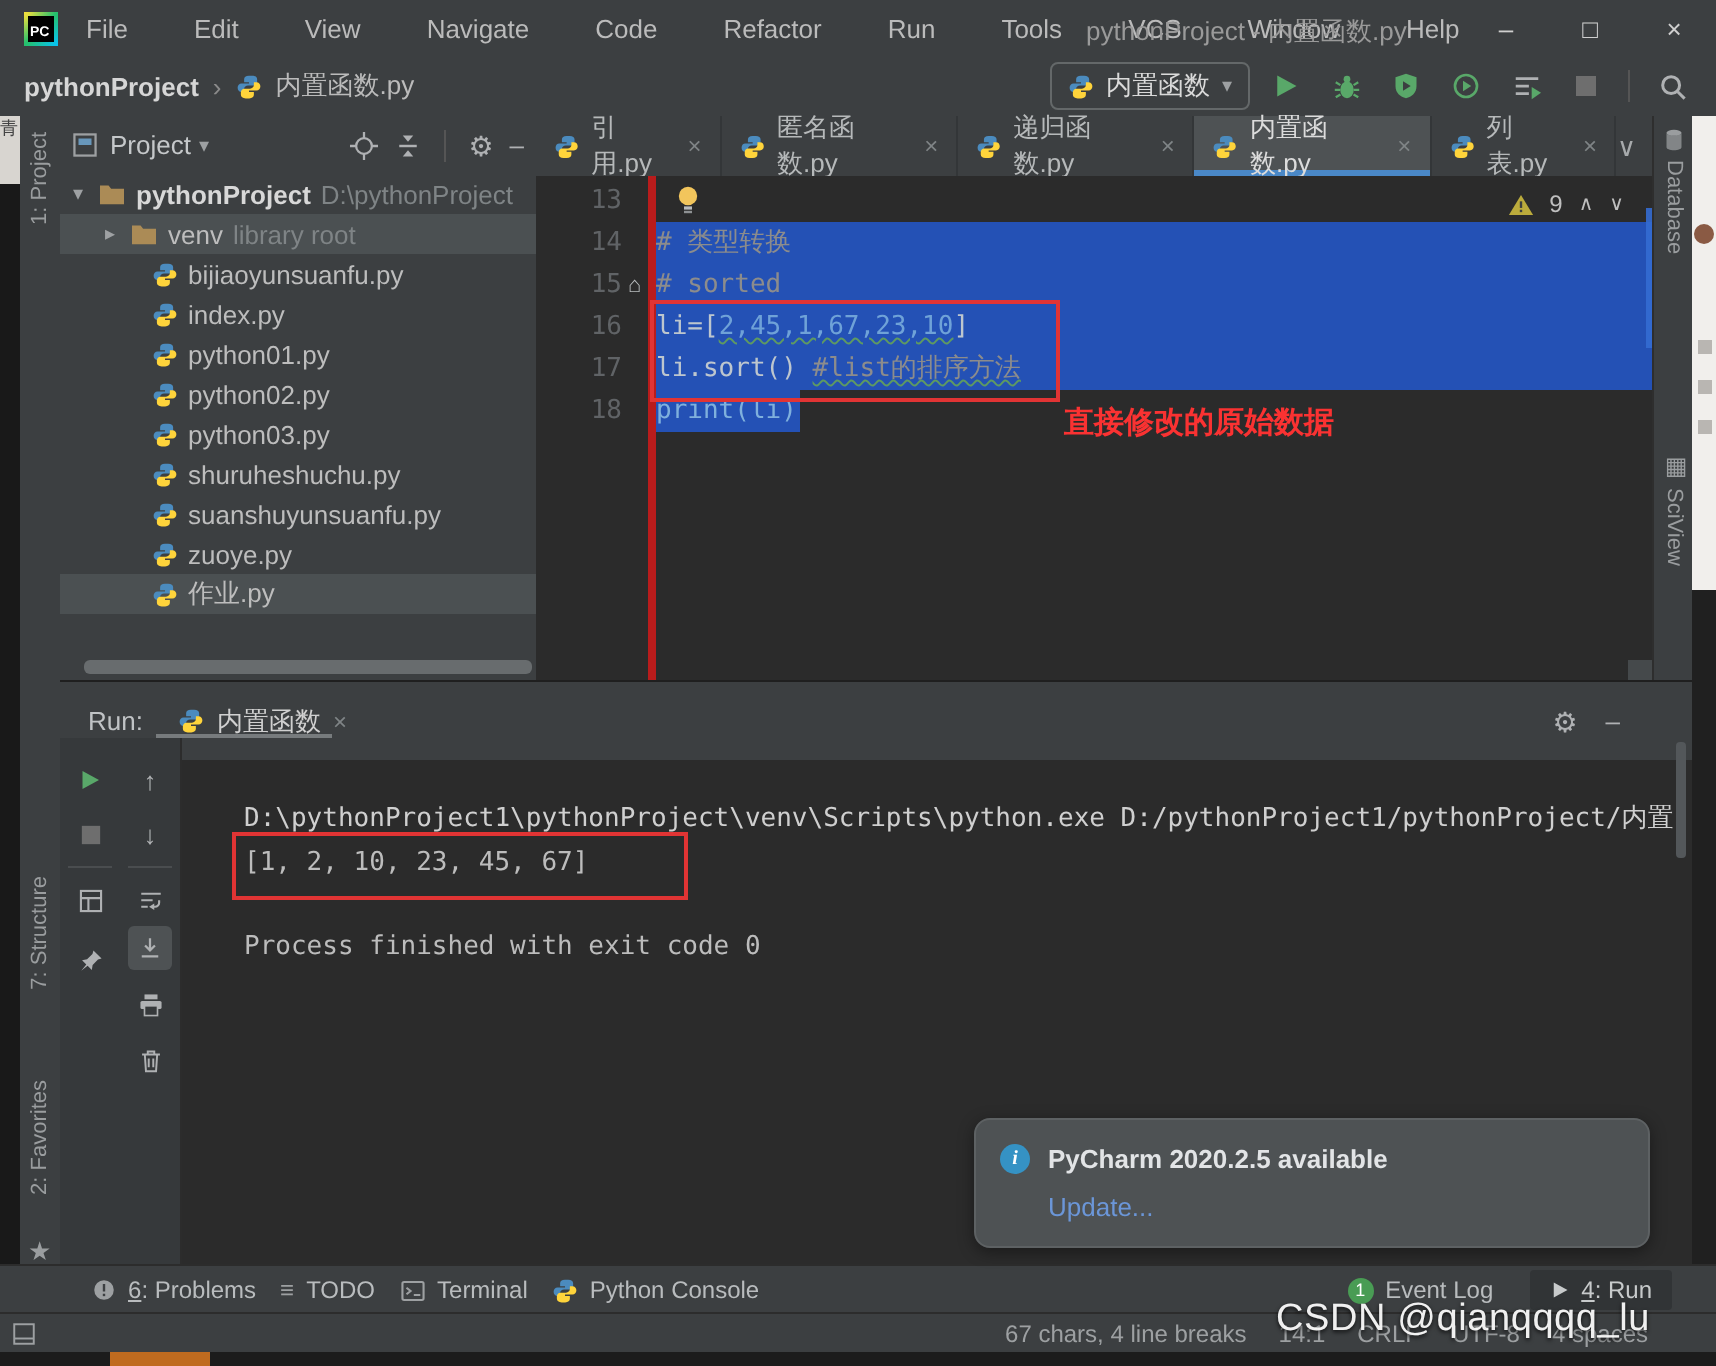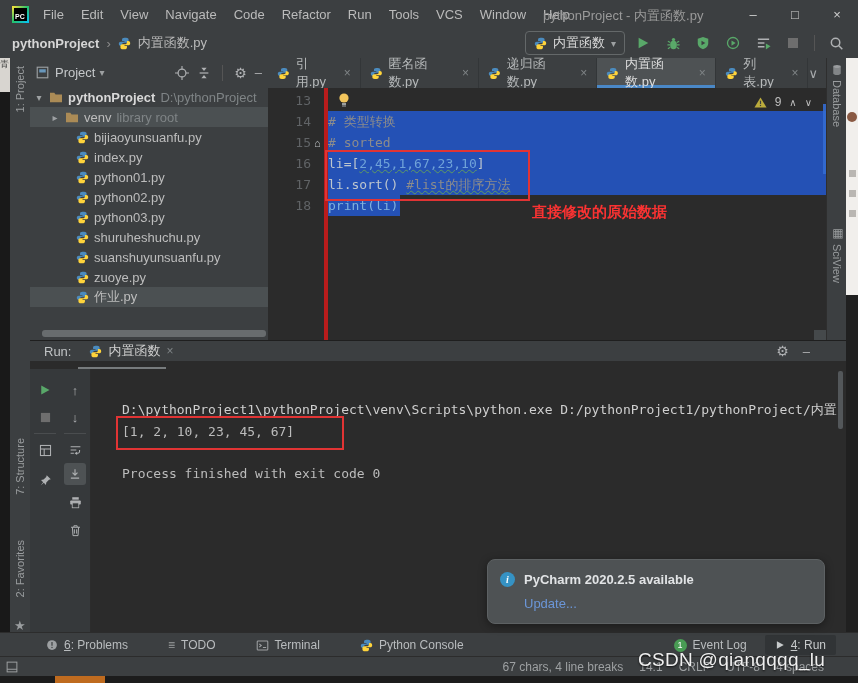--- a/index.html
+++ b/index.html
@@ -6,21 +6,21 @@
   .app{position:relative;width:858px;height:683px;background:#2b2b2b;overflow:hidden;
        font-family:"Liberation Sans",sans-serif;color:#bbbbbb;font-size:13px;-webkit-font-smoothing:antialiased;}
   .abs{position:absolute;}
   svg{display:block;}
   
   .titlebar{position:absolute;left:0;top:0;width:858px;height:28px;background:#3c3f41;
             border-bottom:1px solid #2e2e2e;display:flex;align-items:center;}
   .pc-logo{width:17px;height:17px;margin:0 14px 0 12px;background:#000;border:2px solid #24c06e;
            border-image:linear-gradient(135deg,#f7e13b,#24c06e,#07c3f2) 1;color:#fff;font-size:7px;font-weight:bold;
            display:flex;align-items:flex-end;justify-content:flex-start;padding:1px;box-sizing:border-box;}
-  .menus{display:flex;gap:17px;color:#bbb;}
+  .menus{display:flex;gap:33px;color:#bbb;}
   .menus span{cursor:default;}
   .win-title{position:absolute;left:543px;top:7px;color:#9a9a9a;font-size:13px;white-space:nowrap;}
   .win-controls{margin-left:auto;display:flex;height:28px;}
   .win-controls .wc{width:42px;height:28px;display:flex;align-items:center;justify-content:center;color:#cfcfcf;font-size:13px;}
   
   .toolbar{position:absolute;left:0;top:28px;width:858px;height:30px;background:#3c3f41;
            border-bottom:1px solid #292929;display:flex;align-items:center;}
   .crumbs{display:flex;align-items:center;gap:7px;padding-left:12px;}
   .crumb-proj{font-weight:bold;color:#d6d6d6;}
   .crumb-sep{color:#8a8a8a;}
@@ -76,21 +76,21 @@
   .redbox{position:absolute;border:2px solid #e13434;z-index:3;}
   .red-note{position:absolute;color:#fa3232;font-weight:bold;font-size:15px;z-index:3;
             font-family:"Liberation Sans",sans-serif;}
   .ed-warn{position:absolute;right:14px;top:4px;display:flex;align-items:center;gap:8px;z-index:4;
            font-family:"Liberation Sans",sans-serif;font-size:12px;color:#bfbfbf;}
   .scrollmark{position:absolute;right:0;top:16px;width:3px;height:70px;background:rgba(52,108,210,.9);z-index:4;}
   .scrollcorner{position:absolute;right:0;bottom:0;width:12px;height:10px;background:#45494b;z-index:4;}
   
   .run-panel{position:absolute;left:30px;top:340px;width:816px;height:292px;background:#2b2b2b;
              border-top:1px solid #1f1f1f;}
-  .run-head{position:absolute;left:0;top:0;right:0;height:20px;background:#3c3f41;display:flex;align-items:center;}
+  .run-head{position:absolute;left:0;top:0;right:0;height:39px;background:#3c3f41;display:flex;align-items:center;}
   .run-label{margin-left:14px;color:#c0c3c5;}
   .run-tab{display:flex;align-items:center;gap:6px;margin-left:18px;color:#d0d0d0;}
   .run-underline{position:absolute;left:48px;top:26px;width:88px;height:2px;background:#777b7d;}
   .run-head-right{margin-left:auto;display:flex;align-items:center;gap:14px;padding-right:36px;color:#afb1b3;}
   .rtb1{position:absolute;left:0;top:28px;width:30px;bottom:0;background:#36393b;border-right:1px solid #2c2c2c;}
   .rtb2{position:absolute;left:30px;top:28px;width:30px;bottom:0;background:#36393b;border-right:1px solid #2c2c2c;}
   .rtb-i{position:absolute;left:4px;width:22px;height:22px;display:flex;align-items:center;justify-content:center;color:#afb1b3;}
   .rtb-i.on{background:#4e5254;border-radius:3px;}
   .rtb-div{position:absolute;left:4px;width:22px;height:1px;background:#4a4d4f;}
   .console{position:absolute;left:62px;top:28px;right:0;bottom:0;font-family:"DejaVu Sans Mono",monospace;
@@ -103,21 +103,21 @@
          border-radius:8px;z-index:6;box-shadow:0 2px 8px rgba(0,0,0,.4);}
   .notif .ico{position:absolute;left:12px;top:12px;width:15px;height:15px;border-radius:50%;background:#3592c4;
               color:#fff;font-size:10px;font-weight:bold;display:flex;align-items:center;justify-content:center;
               font-family:"Liberation Serif",serif;font-style:italic;}
   .notif .t{position:absolute;left:36px;top:12px;color:#e2e4e6;font-weight:bold;}
   .notif .lnk{position:absolute;left:36px;top:36px;color:#6b96d8;}
   
   .botbar{position:absolute;left:0;top:632px;width:858px;height:24px;background:#3c3f41;border-top:1px solid #2c2c2c;
           display:flex;align-items:center;font-size:12px;color:#b9bcbe;}
   .bitem{display:flex;align-items:center;gap:6px;}
-  .bb-left{display:flex;gap:40px;padding-left:46px;}
+  .bb-left{display:flex;gap:12px;padding-left:46px;}
   .bb-right{margin-left:auto;display:flex;gap:18px;align-items:center;padding-right:22px;}
   .run-tile{display:flex;align-items:center;gap:6px;background:#313436;padding:3px 10px;border-radius:2px;color:#c7cacb;}
   .circ{width:13px;height:13px;border-radius:50%;display:flex;align-items:center;justify-content:center;}
   .statusbar{position:absolute;left:0;top:656px;width:858px;height:20px;background:#3c3f41;border-top:1px solid #2c2c2c;
              display:flex;align-items:center;font-size:12px;color:#9da0a2;}
   .sb-left{display:flex;align-items:center;gap:10px;padding-left:6px;}
   .sb-right{margin-left:auto;display:flex;gap:16px;padding-right:34px;}
   .understrip{position:absolute;left:0;top:676px;width:858px;height:7px;background:#1c1c1c;}
   .taskpeek{position:absolute;left:55px;top:676px;width:50px;height:7px;background:#bf6b1f;}
   .watermark{position:absolute;left:638px;top:649px;width:220px;color:rgba(255,255,255,.93);font-size:19px;

